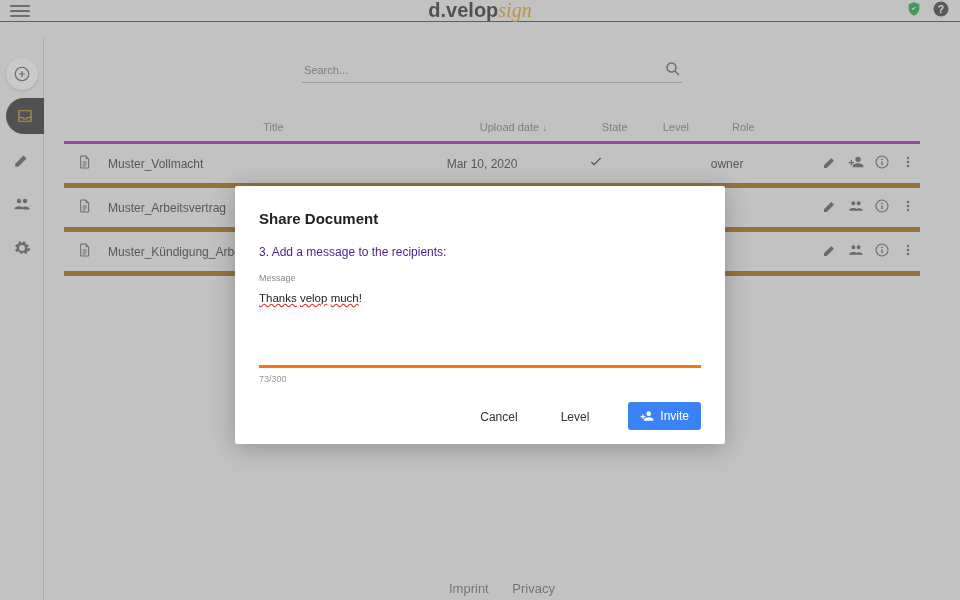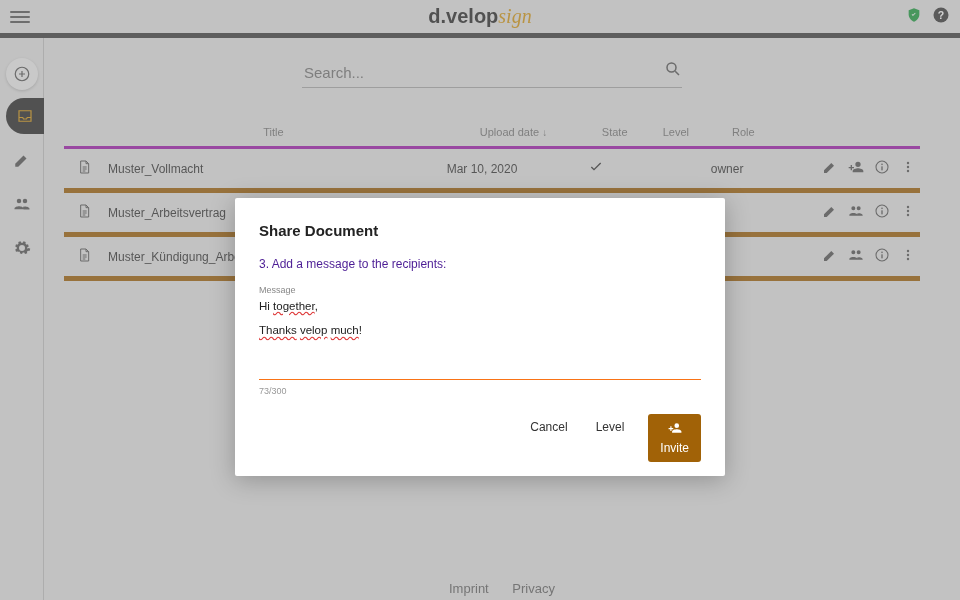--- a/index.html
+++ b/index.html
@@ -1,63 +1,63 @@
 <!DOCTYPE html>
 <html><head>
 <meta charset="utf-8">
 <style>
   * { box-sizing: border-box; margin: 0; padding: 0; }
   html, body { width: 960px; height: 600px; font-family: Arial, Helvetica, sans-serif; background:#e6e6e6; overflow:hidden; position:relative; }
   
   
-  .header { position:absolute; top:0; left:0; right:0; height:38px; background:#e6e6e6; border-bottom:5px solid #404040; display:flex; align-items:center; padding:0 10px; }
+  .header { position:absolute; top:0; left:0; right:0; height:22px; background:#e6e6e6; border-bottom:1px solid #404040; display:flex; align-items:center; padding:0 10px; }
   .hamburger { width:20px; height:20px; cursor:pointer; display:flex; flex-direction:column; justify-content:center; gap:3px; }
   .hamburger span { display:block; height:2px; background:#5a5a5a; border-radius:1px; }
   .logo { position:absolute; left:50%; transform:translateX(-50%); font-size:20px; font-weight:600; }
   .logo .dvelop { color:#2a2a2a; }
   .logo .sign { color:#d89a15; font-style:italic; font-family:"Brush Script MT","Comic Sans MS",cursive; font-weight:500; }
   .header-right { margin-left:auto; display:flex; gap:10px; align-items:center; }
   .shield-icon { width:16px; height:16px; }
   .help-icon { width:18px; height:18px; }
   
   
   .sidebar { position:absolute; top:38px; left:0; width:44px; bottom:0; background:#e6e6e6; border-right:1px solid #c4c4c4; display:flex; flex-direction:column; align-items:center; padding-top:20px; gap:8px; }
   .sidebar-btn { width:36px; height:36px; border-radius:18px 0 0 18px; display:flex; align-items:center; justify-content:center; cursor:pointer; }
   .sidebar-btn.plus { background:#f2f2f2; box-shadow:0 1px 3px rgba(0,0,0,0.2); border-radius:18px; width:32px; height:32px; margin-left:0; }
   .sidebar-btn.active { background:#2a2a2a; width:38px; margin-left:6px; }
   .sidebar-btn svg { width:18px; height:18px; }
   
   
   .main { position:absolute; top:38px; left:44px; right:0; bottom:0; padding:20px 40px 0 20px; }
   .search-row { display:flex; justify-content:center; margin-bottom:30px; }
   .search-wrap { position:relative; width:380px; }
-  .search-input { width:100%; border:none; border-bottom:1px solid #aaa; background:transparent; padding:6px 30px 6px 2px; font-size:15px; color:#666; outline:none; }
+  .search-input { width:100%; border:none; border-bottom:1px solid #aaa; background:transparent; padding:6px 30px 6px 2px; font-size:11px; color:#666; outline:none; }
   .search-icon-right { position:absolute; right:0; top:2px; }
   
   table { width:100%; border-collapse:collapse; font-size:12px; color:#333; }
   thead th { text-align:center; font-weight:400; color:#777; padding:8px 4px; border-bottom:3px solid #a21caf; font-size:11px; }
   tbody td { padding:10px 4px; border-bottom:5px solid #a16207; vertical-align:middle; }
   .doc-icon-cell { width:40px; text-align:center; }
   .actions { display:flex; gap:10px; justify-content:flex-end; align-items:center; }
   .sort-arrow { font-size:10px; }
   .row-icon { width:16px; height:16px; display:inline-block; }
   
   
   .modal-backdrop { position:absolute; inset:0; background:rgba(140,140,140,0.4); display:flex; justify-content:center; align-items:flex-start; padding-top:186px; }
-  .modal { width:490px; background:#fff; border-radius:2px; box-shadow:0 4px 24px rgba(0,0,0,0.25); padding:24px 24px 14px 24px;margin-top:12px; }
+  .modal { width:490px; background:#fff; border-radius:2px; box-shadow:0 4px 24px rgba(0,0,0,0.25); padding:24px 24px 14px 24px; }
   .modal h2 { font-size:15px; font-weight:600; color:#222; margin-bottom:18px; }
   .modal-step { font-size:12px; color:#4c1d95; margin-bottom:14px; }
-  .msg-field { border-bottom:1px solid #f97316; padding-bottom:20px; margin-bottom:6px; min-height:95px; }
+  .msg-field { border-bottom:3px solid #f97316; padding-bottom:20px; margin-bottom:6px; min-height:95px; }
   .msg-label { font-size:9px; color:#888; margin-bottom:2px; display:block; }
   .msg-body { font-size:11.5px; color:#222; line-height:1.6; }
   .msg-body .sp { text-decoration:underline; text-decoration-color:#d33; text-decoration-style:wavy; }
   .counter { font-size:9px; color:#999; margin-bottom:18px; }
-  .modal-actions { display:flex; justify-content:flex-end; gap:20px; align-items:flex-start; font-size:12px; }
+  .modal-actions { display:flex; justify-content:flex-end; gap:35px; align-items:flex-end; font-size:12px; }
   .modal-actions .txt-btn { color:#333; cursor:pointer; padding:6px 4px; }
-  .invite-btn { background:#a16207; color:#fff; border:none; border-radius:3px; padding:7px 12px; font-size:12px; display:flex; align-items:center; gap:6px; cursor:pointer;flex-direction:column; }
+  .invite-btn { background:#3b82f6; color:#fff; border:none; border-radius:3px; padding:7px 12px; font-size:12px; display:flex; align-items:center; gap:6px; cursor:pointer; }
   .invite-btn svg { width:14px; height:14px; }
   
   
   .footer { position:absolute; bottom:4px; left:44px; right:0; text-align:center; font-size:13px; color:#666; }
   .footer span { margin:0 10px; cursor:pointer; }
 </style>
 </head>
 <body>
 
 <div class="header">
@@ -241,21 +241,20 @@
   <span>Privacy</span>
 </div>
 
 <div class="modal-backdrop">
   <div class="modal">
     <h2>Share Document</h2>
     <div class="modal-step">3. Add a message to the recipients:</div>
     <div class="msg-field">
       <span class="msg-label">Message</span>
       <div class="msg-body">
-        <div><span>Hi </span><span class="sp">together</span><span>,</span></div>
         <div style="margin-top:6px"><span class="sp">Thanks</span><span> </span><span class="sp">velop</span><span> </span><span class="sp">much</span><span>!</span></div>
       </div>
     </div>
     <div class="counter">73/300</div>
     <div class="modal-actions">
       <span class="txt-btn">Cancel</span>
       <span class="txt-btn">Level</span>
       <button class="invite-btn">
         <svg viewBox="0 0 24 24">
             <path fill="#fff" d="M15 12a4 4 0 100-8 4 4 0 000 8zm-9 0V9H4v3H1v2h3v3h2v-3h3v-2H6zm9 2c-3 0-8 1.5-8 4v2h16v-2c0-2.5-5-4-8-4z"></path>

